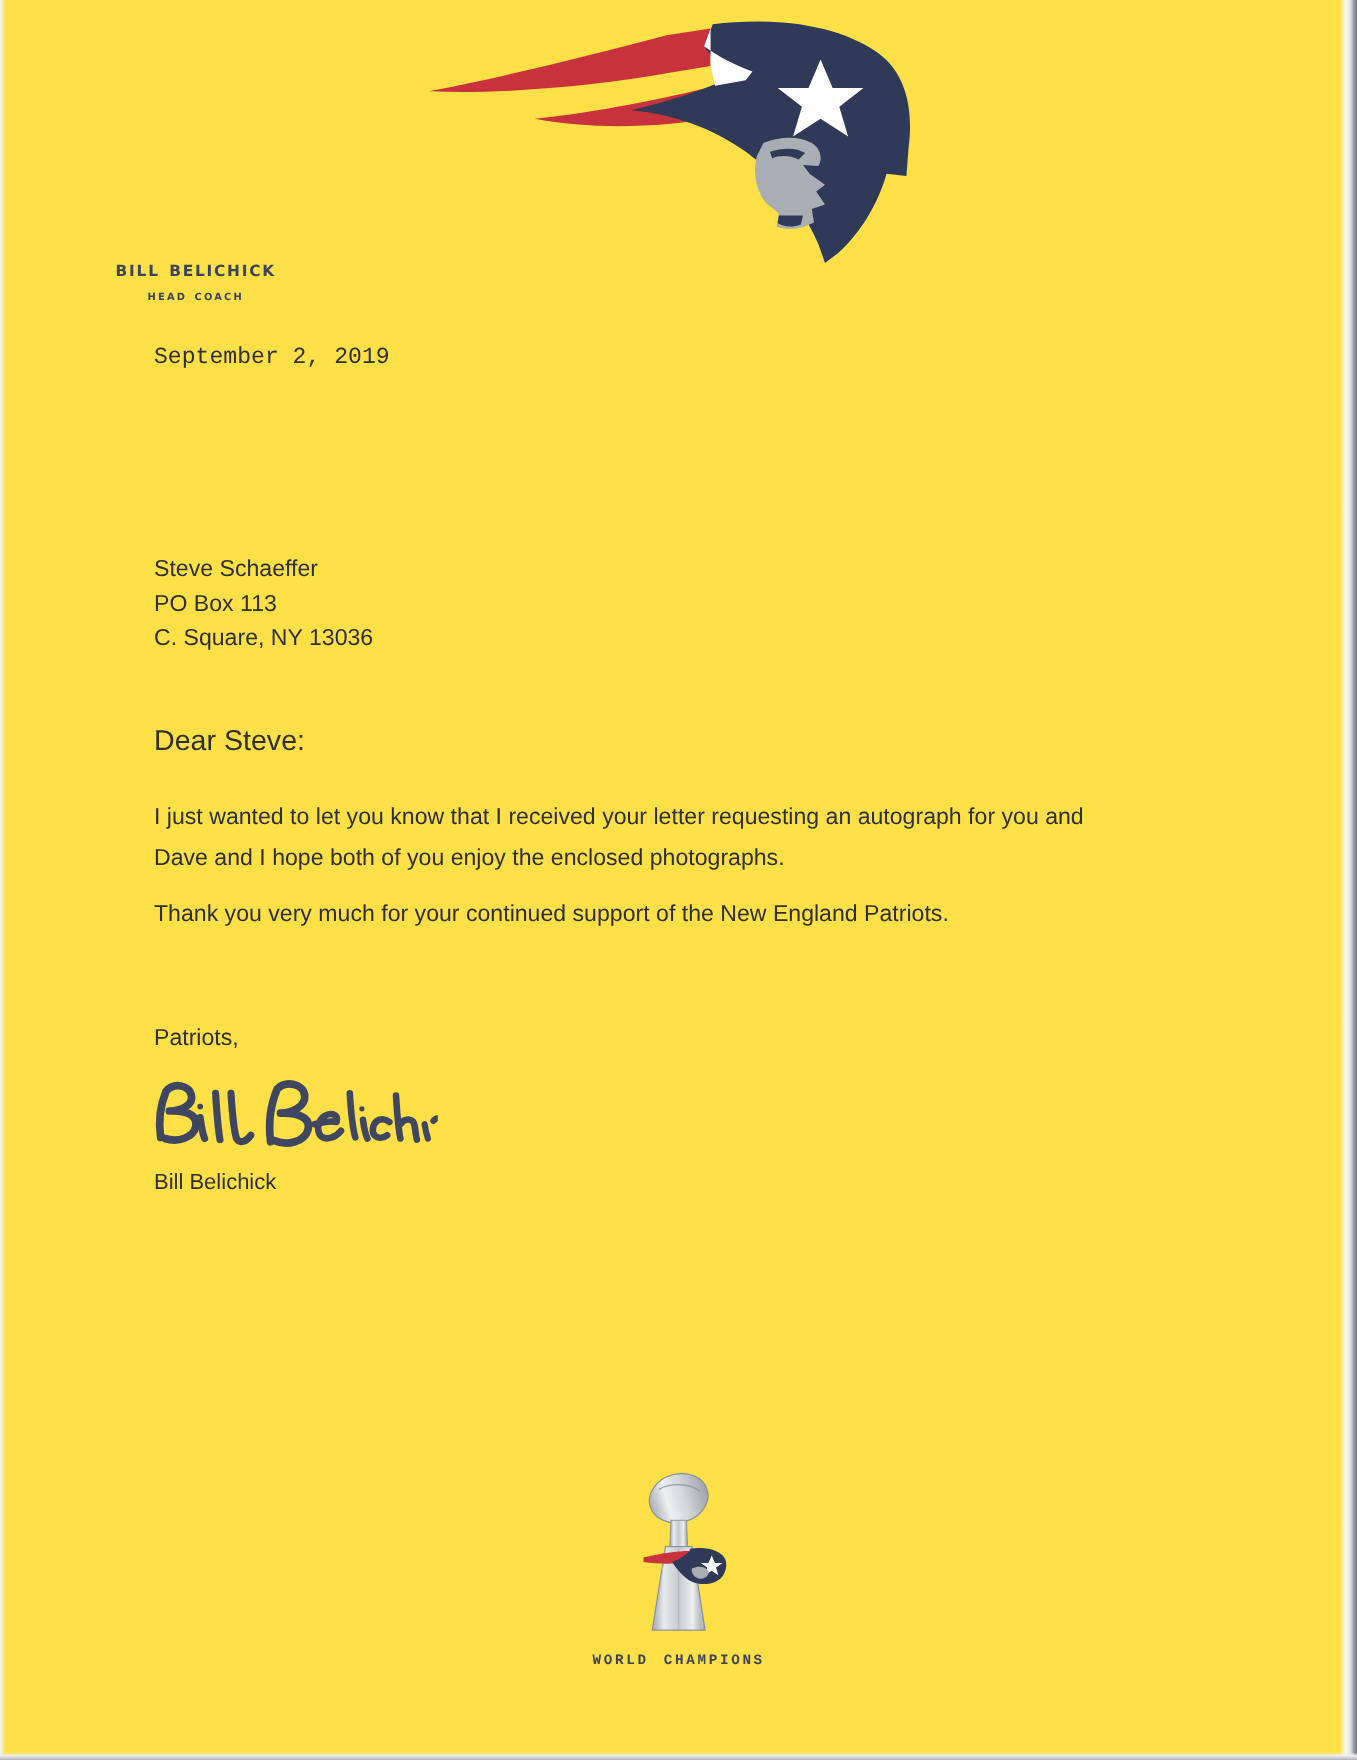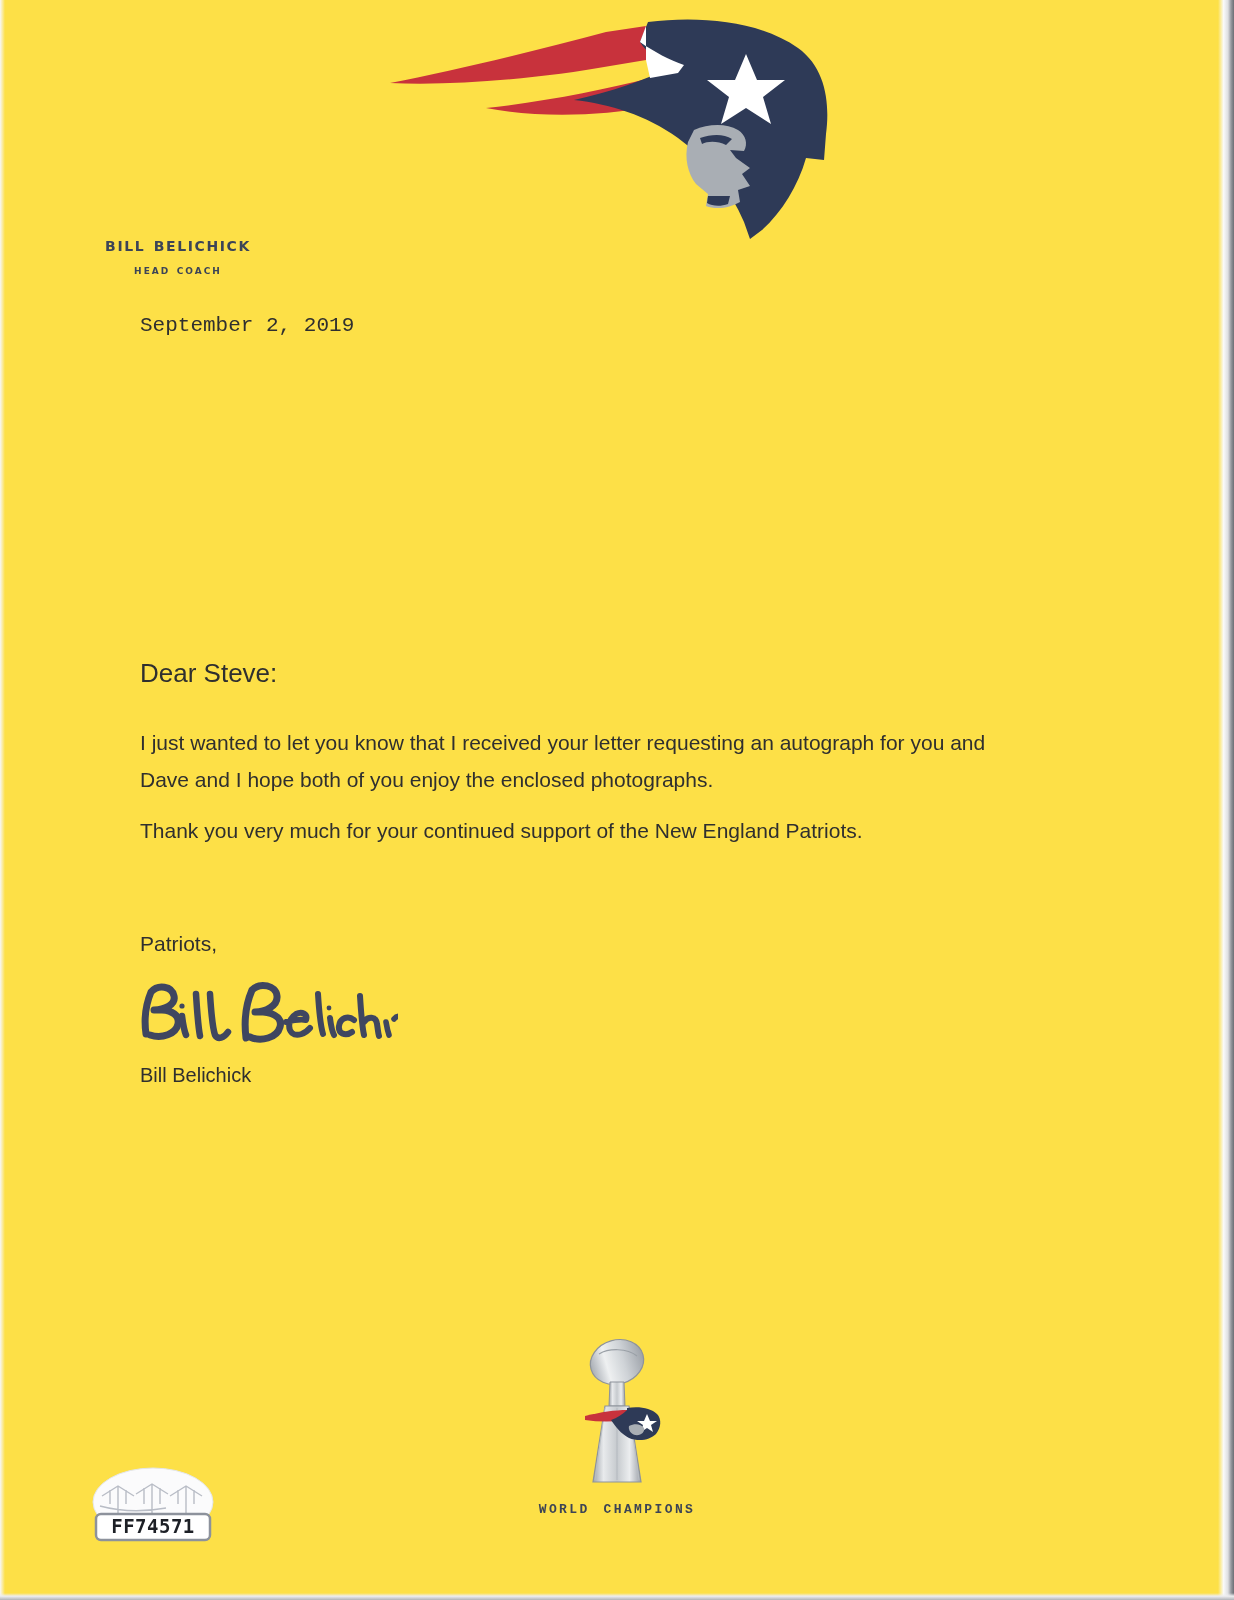--- a/index.html
+++ b/index.html
@@ -255,20 +255,25 @@
 
   <div class="letterhead">
     <span class="lh-name">Bill Belichick</span>
     <span class="lh-title">Head Coach</span>
   </div>
 
   <div class="letter">
 
     <div class="letter-date">September 2, 2019</div>
 
+    <div class="addr-block">
+      <span class="addr-line">Steve Schaeffer</span>
+      <span class="addr-line">PO Box 113</span>
+      <span class="addr-line">C. Square, NY 13036</span>
+    </div>
 
     <div class="salutation">Dear Steve:</div>
 
     <div class="para para-1">I just wanted to let you know that I received your letter requesting an autograph for you and Dave and I hope both of you enjoy the enclosed photographs.</div>
     <div class="para para-2">Thank you very much for your continued support of the New England Patriots.</div>
 
     <div class="closing">Patriots,</div>
 
     <div class="signature">
       <svg viewBox="0 0 280 80" width="280" height="80" xmlns="http://www.w3.org/2000/svg">
@@ -301,33 +306,20 @@
           <path d="M268 50 C 269 56, 270 60, 271 63" stroke-width="5.6"></path>
 
           <path d="M276 47 C 280 42, 286 45, 286 52" stroke-width="5.6"></path>
         </g>
       </svg>
     </div>
 
     <div class="signed-name">Bill Belichick</div>
   </div>
 
-  <div class="jsa-sticker">
-    <svg viewBox="0 0 150 86" width="150" height="86" xmlns="http://www.w3.org/2000/svg">
-      <ellipse cx="75" cy="40" rx="60" ry="34" fill="#fbfbfc" stroke="#e4e6ea" stroke-width="1"></ellipse>
-      <g stroke="#b9bdc6" stroke-width="1.4" fill="none">
-        <path d="M24 34 L40 24 L56 34 M32 28 L32 42 M40 24 L40 44 M48 28 L48 42"></path>
-        <path d="M58 32 L74 22 L90 32 M66 26 L66 42 M74 22 L74 44 M82 26 L82 42"></path>
-        <path d="M92 34 L108 24 L124 34 M100 28 L100 42 M108 24 L108 44 M116 28 L116 42"></path>
-        <path d="M22 44 C 44 50, 66 50, 88 46 M40 44 L40 58 M74 44 L74 58 M108 44 L108 56"></path>
-      </g>
-      <rect x="18" y="52" width="114" height="26" rx="5" ry="5" fill="#ffffff" stroke="#8d929c" stroke-width="2.5"></rect>
-      <text x="75" y="71" text-anchor="middle" font-family="DejaVu Sans Mono, monospace" font-size="19" font-weight="bold" fill="#1d2026" letter-spacing="0.5">FF74571</text>
-    </svg>
-  </div>
 
   <div class="footer">
 
     <div class="trophy-wrap">
       <svg class="trophy-svg" viewBox="0 0 124 165" width="124" height="165" xmlns="http://www.w3.org/2000/svg">
         <defs>
           <linearGradient id="silver" x1="0" y1="0" x2="1" y2="0">
             <stop offset="0%" stop-color="#9fa4ab"></stop>
             <stop offset="22%" stop-color="#e8eaec"></stop>
             <stop offset="50%" stop-color="#c6cace"></stop>

